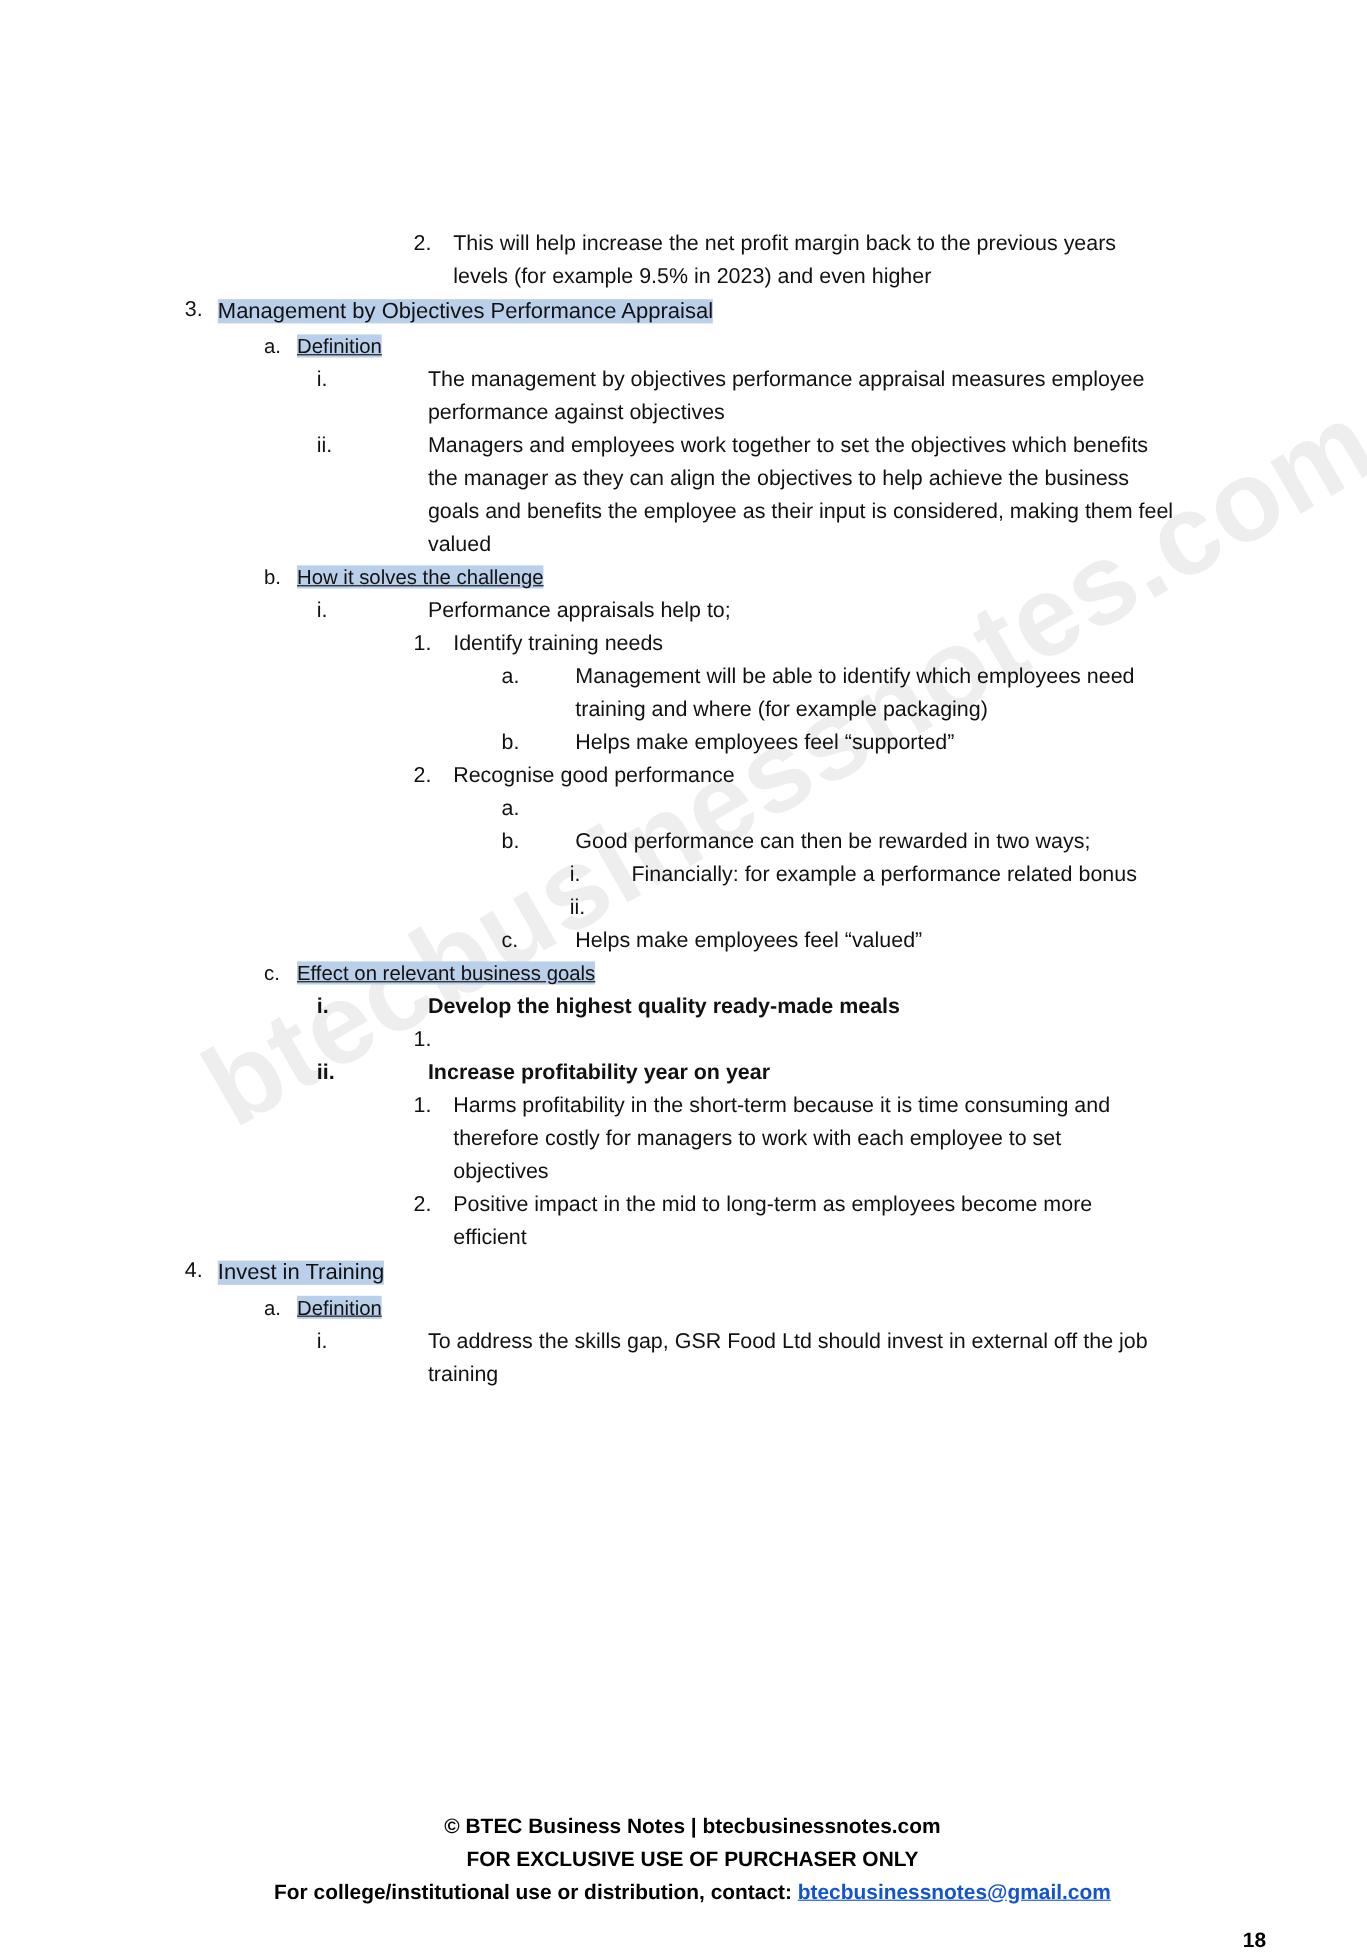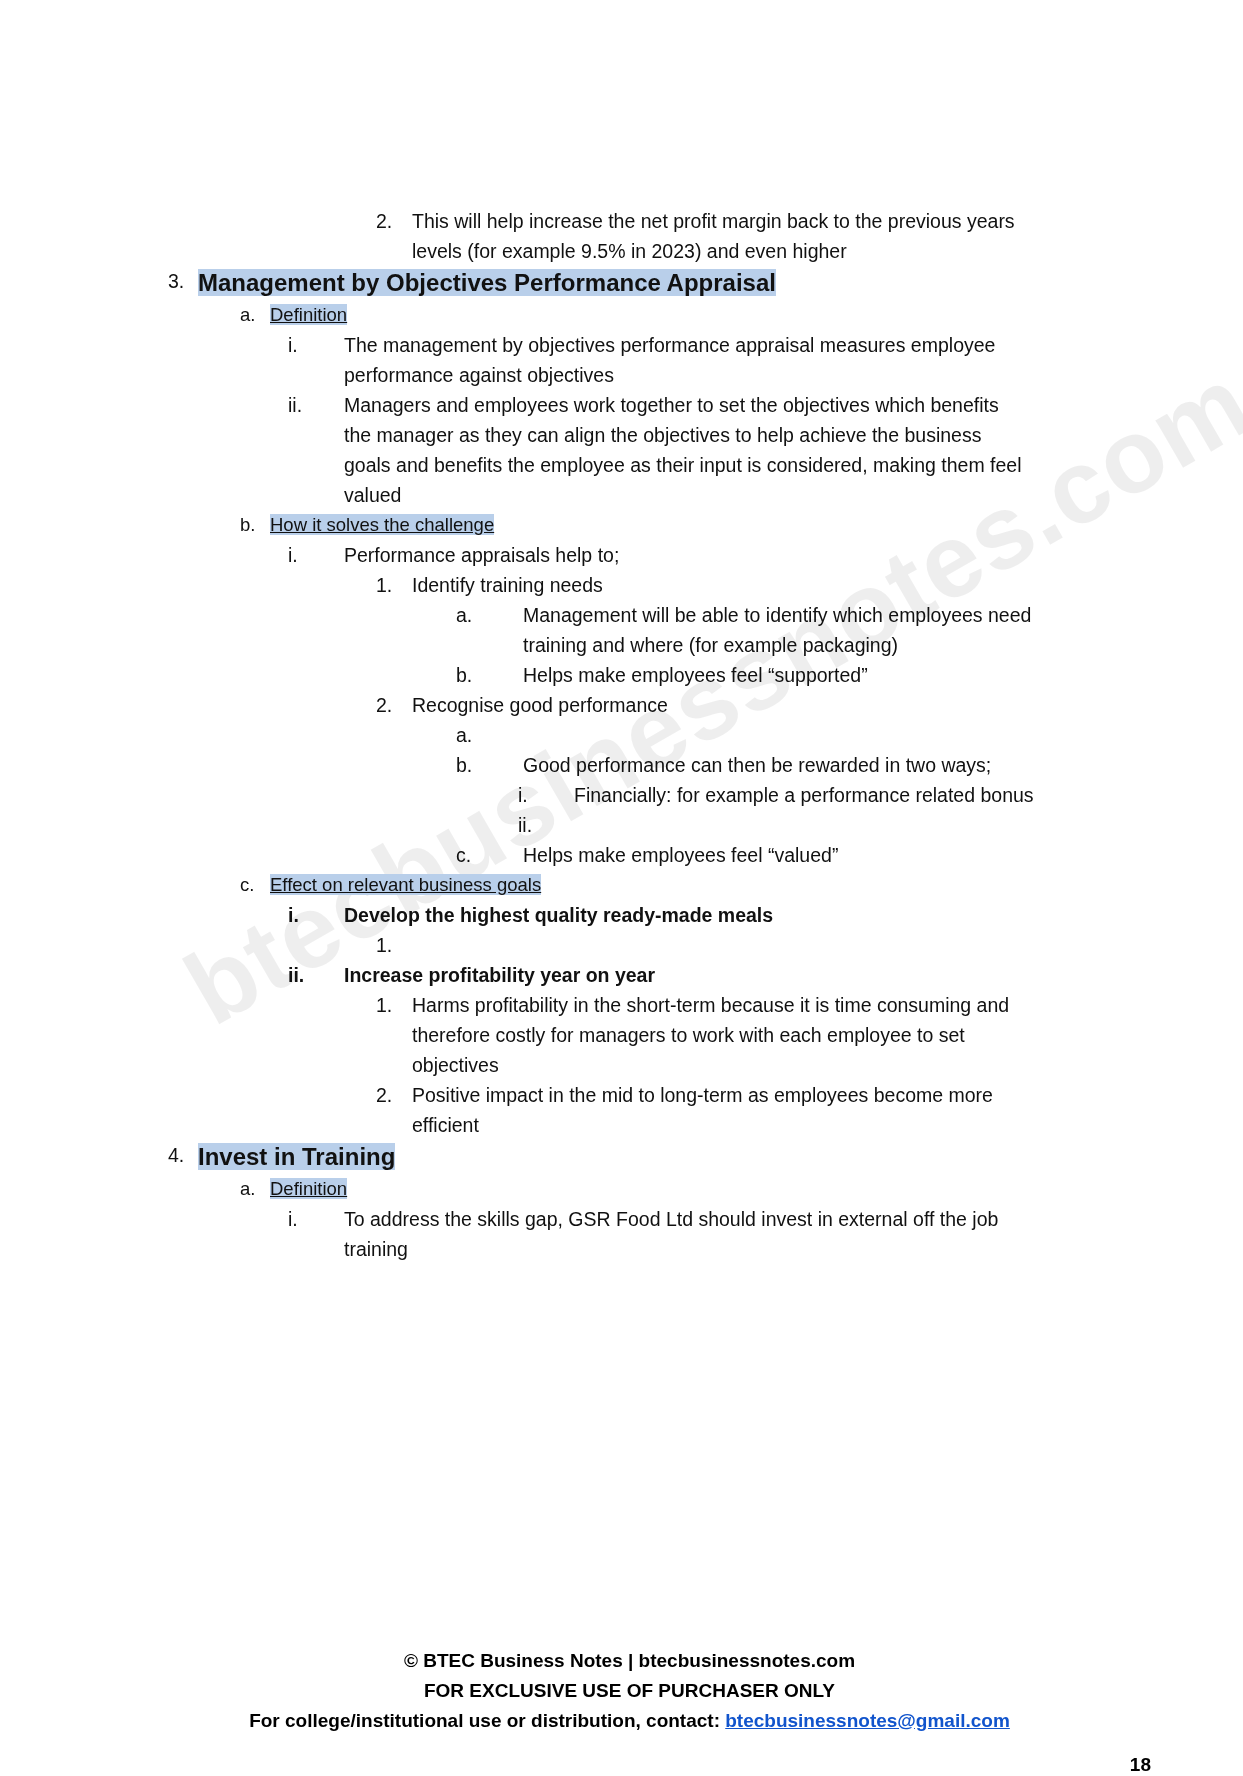--- a/index.html
+++ b/index.html
@@ -72,29 +72,29 @@
   }
   .hl {
     background: #b9cfea;
     box-decoration-break: clone;
     -webkit-box-decoration-break: clone;
   }
 
   
   .lvl-h1 { margin-left: 168px; }
   .lvl-h1 .marker { width: 30px; }
-  .lvl-h1 .text  { font-size: 24px; line-height: 34px; font-weight: bold; }
+  .lvl-h1 .text  { font-size: 20px; line-height: 34px; }
 
   .lvl-a { margin-left: 240px; }
   .lvl-a .marker { width: 30px; font-size: 18.5px; }
   .lvl-a .text  { font-size: 18.5px; line-height: 30px; text-decoration: underline; }
 
   .lvl-i { margin-left: 288px; }
   .lvl-i .marker { width: 56px; }
-  .lvl-i .text  { max-width: 680px; }
+  .lvl-i .text  { max-width: 680px; margin-left: 45px; }
 
   .lvl-1 { margin-left: 376px; }
   .lvl-1 .marker { width: 36px; }
   .lvl-1 .text  { max-width: 640px; }
 
   .lvl-aa { margin-left: 456px; }
   .lvl-aa .marker { width: 38px; }
   .lvl-aa .text  { max-width: 560px; margin-left: 29px; }
 
   .lvl-ii2 { margin-left: 518px; }

